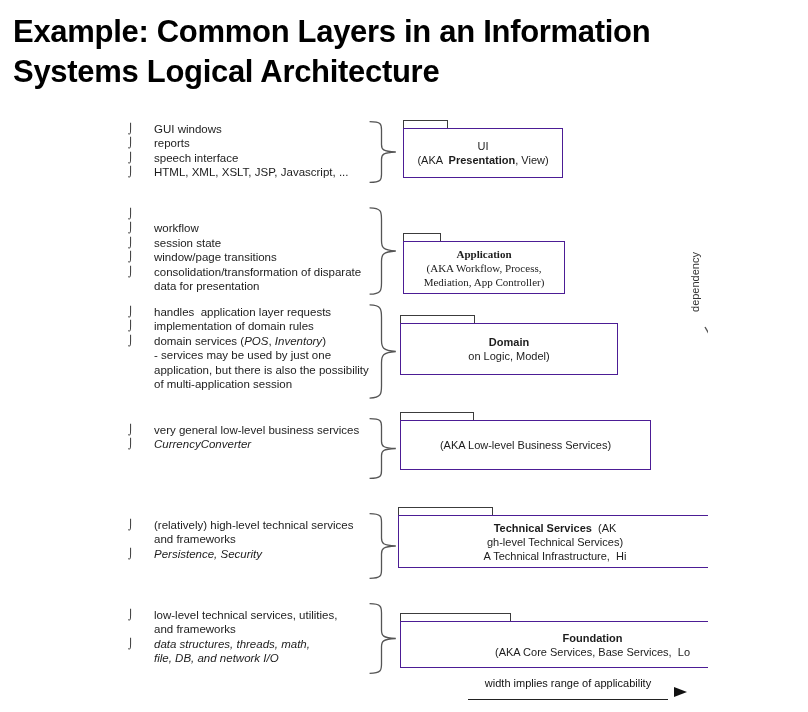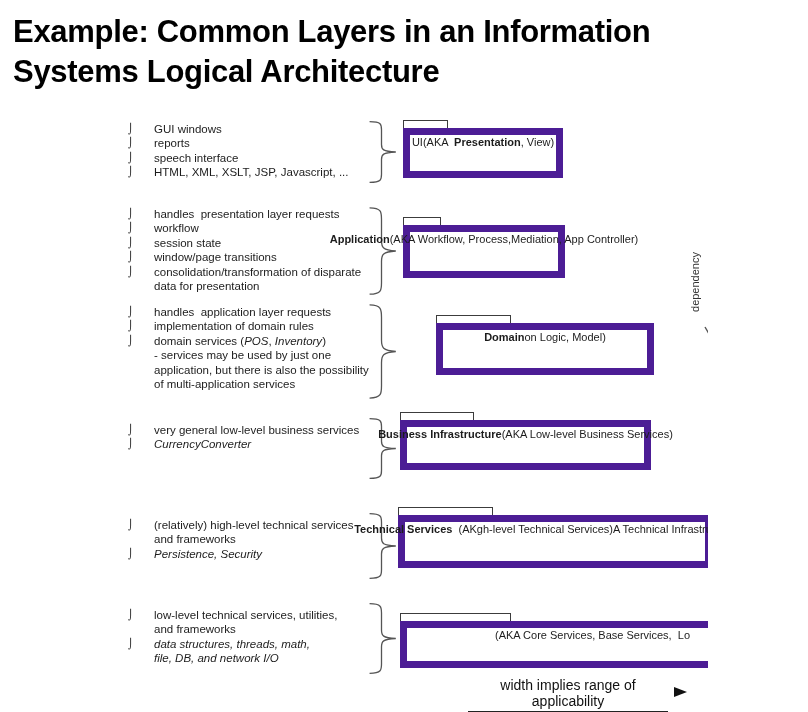--- a/index.html
+++ b/index.html
@@ -17,30 +17,30 @@
   .bullet { width:26px; flex:0 0 26px; font-family:"DejaVu Sans", sans-serif;
             font-size:10px; color:#333; }
   .bold { font-weight:bold; }
   .ital { font-style:italic; }
   
   .brace { position:absolute; left:366px; width:31px; overflow:visible; }
   .brace path { fill:none; stroke:#555; stroke-width:1.3; vector-effect:non-scaling-stroke; }
   
   .pkg { position:absolute; }
   .tab { height:8px; border:1px solid #3c3c3c; border-bottom:none; background:#fff; }
-  .pkg-body { border:7px solid #4c1d95; background:#fff; display:flex;
-              justify-content:center; }
+  .pkg-body { border:1px solid #4c1d95; background:#fff; display:flex;
+              flex-direction:column; justify-content:center;align-items:center; }
   .pline { text-align:center; white-space:pre; font-size:11px; line-height:14px; }
   
   .l0 .bullets { top:122px; } .l0 .brace { top:121px; height:62px; }
   .l0 .pkg { left:403px; top:120px; width:160px; } .l0 .pkg-body { height:50px; } .l0 .tab { width:45px; }
   .l1 .bullets { top:207px; } .l1 .brace { top:207px; height:88px; }
-  .l1 .pkg { left:403px; top:217px; width:162px; } .l1 .pkg-body { height:53px; } .l1 .tab { width:38px; }
+  .l1 .pkg { left:403px; top:233px; width:162px;font-family:Liberation Serif, serif; } .l1 .pkg-body { height:53px; } .l1 .tab { width:38px; }
   .l2 .bullets { top:305px; } .l2 .brace { top:304px; height:95px; }
-  .l2 .pkg { left:400px; top:315px; width:218px;margin-left:36px; } .l2 .pkg-body { height:52px; } .l2 .tab { width:75px; }
+  .l2 .pkg { left:400px; top:315px; width:218px; } .l2 .pkg-body { height:52px; } .l2 .tab { width:75px; }
   .l3 .bullets { top:423px; } .l3 .brace { top:418px; height:61px; }
   .l3 .pkg { left:400px; top:412px; width:251px; } .l3 .pkg-body { height:50px; } .l3 .tab { width:74px; }
   .l4 .bullets { top:518px; } .l4 .brace { top:513px; height:66px; }
   .l4 .pkg { left:398px; top:507px; width:314px; } .l4 .pkg-body { height:53px; } .l4 .tab { width:95px; }
   .l5 .bullets { top:608px; } .l5 .brace { top:603px; height:71px; }
   .l5 .pkg { left:400px; top:613px; width:385px; } .l5 .pkg-body { height:47px; } .l5 .tab { width:111px; }
   
   .app-spec { position:absolute; left:729px; top:186px; width:62px;
               font-size:11px; line-height:13px; text-align:center; color:#111; }
   .up-arrow { position:absolute; left:753px; top:230px; width:14px; height:108px; }
@@ -48,21 +48,21 @@
   .up-arrow .head { position:absolute; left:1px; top:0; width:0; height:0;
                     border-left:6px solid transparent; border-right:6px solid transparent;
                     border-bottom:12px solid #222; }
   .dep-line { position:absolute; left:710px; top:231px; height:97px; border-left:2px dashed #555; }
   .dep-head { position:absolute; left:704px; top:326px; width:15px; height:13px; }
   .dep-head polyline { fill:none; stroke:#555; stroke-width:1.4; }
   .dep-label { position:absolute; left:655px; top:276px; width:80px; text-align:center;
                font-size:11px; color:#333; transform:rotate(-90deg); }
   
   .width-note { position:absolute; left:468px; top:677px; width:200px; text-align:center;
-                font-size:14px; color:#111; padding-bottom:2px; border-bottom:1.3px solid #222; }
+                font-size:11px; color:#111; padding-bottom:10px; border-bottom:1.3px solid #222; }
   .right-arrowhead { position:absolute; left:674px; top:687px; width:0; height:0;
                      border-left:13px solid #111; border-top:5px solid transparent;
                      border-bottom:5px solid transparent; }
 </style>
 </head>
 <body>
 
 <div class="slide">
 
   <div class="title">
@@ -84,21 +84,21 @@
       <div class="tab"></div>
       <div class="pkg-body">
           <div class="pline"><span>UI</span></div>
           <div class="pline"><span>(AKA  </span><span class="bold">Presentation</span><span>, View)</span></div>
         </div>
     </div>
   </section>
 
   <section class="layer l1">
     <div class="bullets">
-        <div class="bline"><span class="bullet">⌡</span><span><span>handles  presentation layer requests</span></span></div>
+        <div class="bline"><span class="bullet">⌡</span></div>
         <div class="bline"><span class="bullet">⌡</span><span><span>workflow</span></span></div>
         <div class="bline"><span class="bullet">⌡</span><span><span>session state</span></span></div>
         <div class="bline"><span class="bullet">⌡</span><span><span>window/page transitions</span></span></div>
         <div class="bline"><span class="bullet">⌡</span><span><span>consolidation/transformation of disparate</span></span></div>
         <div class="bline"><span class="bullet"></span><span><span>data for presentation</span></span></div>
       </div>
     <svg class="brace" viewBox="0 0 26 100" preserveAspectRatio="none">
         <path d="M3,1 C13,1 13,6 13,14 L13,38 C13,46 14,49 25,50 C14,51 13,54 13,62 L13,86 C13,94 13,99 3,99"></path>
       </svg>
     <div class="pkg">
@@ -111,21 +111,21 @@
     </div>
   </section>
 
   <section class="layer l2">
     <div class="bullets">
         <div class="bline"><span class="bullet">⌡</span><span><span>handles  application layer requests</span></span></div>
         <div class="bline"><span class="bullet">⌡</span><span><span>implementation of domain rules</span></span></div>
         <div class="bline"><span class="bullet">⌡</span><span><span>domain services (</span><span class="ital">POS</span><span>, </span><span class="ital">Inventory</span><span>)</span></span></div>
         <div class="bline"><span class="bullet"></span><span><span>- services may be used by just one</span></span></div>
         <div class="bline"><span class="bullet"></span><span><span>application, but there is also the possibility</span></span></div>
-        <div class="bline"><span class="bullet"></span><span><span>of multi-application services</span></span></div>
+        <div class="bline"><span class="bullet"></span><span><span>of multi-application session</span></span></div>
       </div>
     <svg class="brace" viewBox="0 0 26 100" preserveAspectRatio="none">
         <path d="M3,1 C13,1 13,6 13,14 L13,38 C13,46 14,49 25,50 C14,51 13,54 13,62 L13,86 C13,94 13,99 3,99"></path>
       </svg>
     <div class="pkg">
       <div class="tab"></div>
       <div class="pkg-body">
           <div class="pline"><span class="bold">Domain</span></div>
           <div class="pline"><span>on Logic, Model)</span></div>
         </div>
@@ -136,21 +136,20 @@
     <div class="bullets">
         <div class="bline"><span class="bullet">⌡</span><span><span>very general low-level business services</span></span></div>
         <div class="bline"><span class="bullet">⌡</span><span><span class="ital">CurrencyConverter</span></span></div>
       </div>
     <svg class="brace" viewBox="0 0 26 100" preserveAspectRatio="none">
         <path d="M3,1 C13,1 13,6 13,14 L13,38 C13,46 14,49 25,50 C14,51 13,54 13,62 L13,86 C13,94 13,99 3,99"></path>
       </svg>
     <div class="pkg">
       <div class="tab"></div>
       <div class="pkg-body">
-          <div class="pline"><span class="bold">Business Infrastructure</span></div>
           <div class="pline"><span>(AKA Low-level Business Services)</span></div>
         </div>
     </div>
   </section>
 
   <section class="layer l4">
     <div class="bullets">
         <div class="bline"><span class="bullet">⌡</span><span><span>(relatively) high-level technical services</span></span></div>
         <div class="bline"><span class="bullet"></span><span><span>and frameworks</span></span></div>
         <div class="bline"><span class="bullet">⌡</span><span><span class="ital">Persistence, Security</span></span></div>
@@ -174,20 +173,21 @@
         <div class="bline"><span class="bullet"></span><span><span>and frameworks</span></span></div>
         <div class="bline"><span class="bullet">⌡</span><span><span class="ital">data structures, threads, math,</span></span></div>
         <div class="bline"><span class="bullet"></span><span><span class="ital">file, DB, and network I/O</span></span></div>
       </div>
     <svg class="brace" viewBox="0 0 26 100" preserveAspectRatio="none">
         <path d="M3,1 C13,1 13,6 13,14 L13,38 C13,46 14,49 25,50 C14,51 13,54 13,62 L13,86 C13,94 13,99 3,99"></path>
       </svg>
     <div class="pkg">
       <div class="tab"></div>
       <div class="pkg-body">
+          <div class="pline"><span class="bold">Foundation</span></div>
           <div class="pline"><span>(AKA Core Services, Base Services,  Lo</span></div>
         </div>
     </div>
   </section>
 
   <div class="app-spec" id="app-spec">
       <div>more</div>
       <div>app.</div>
       <div>specifi</div>
       <div>c</div>

